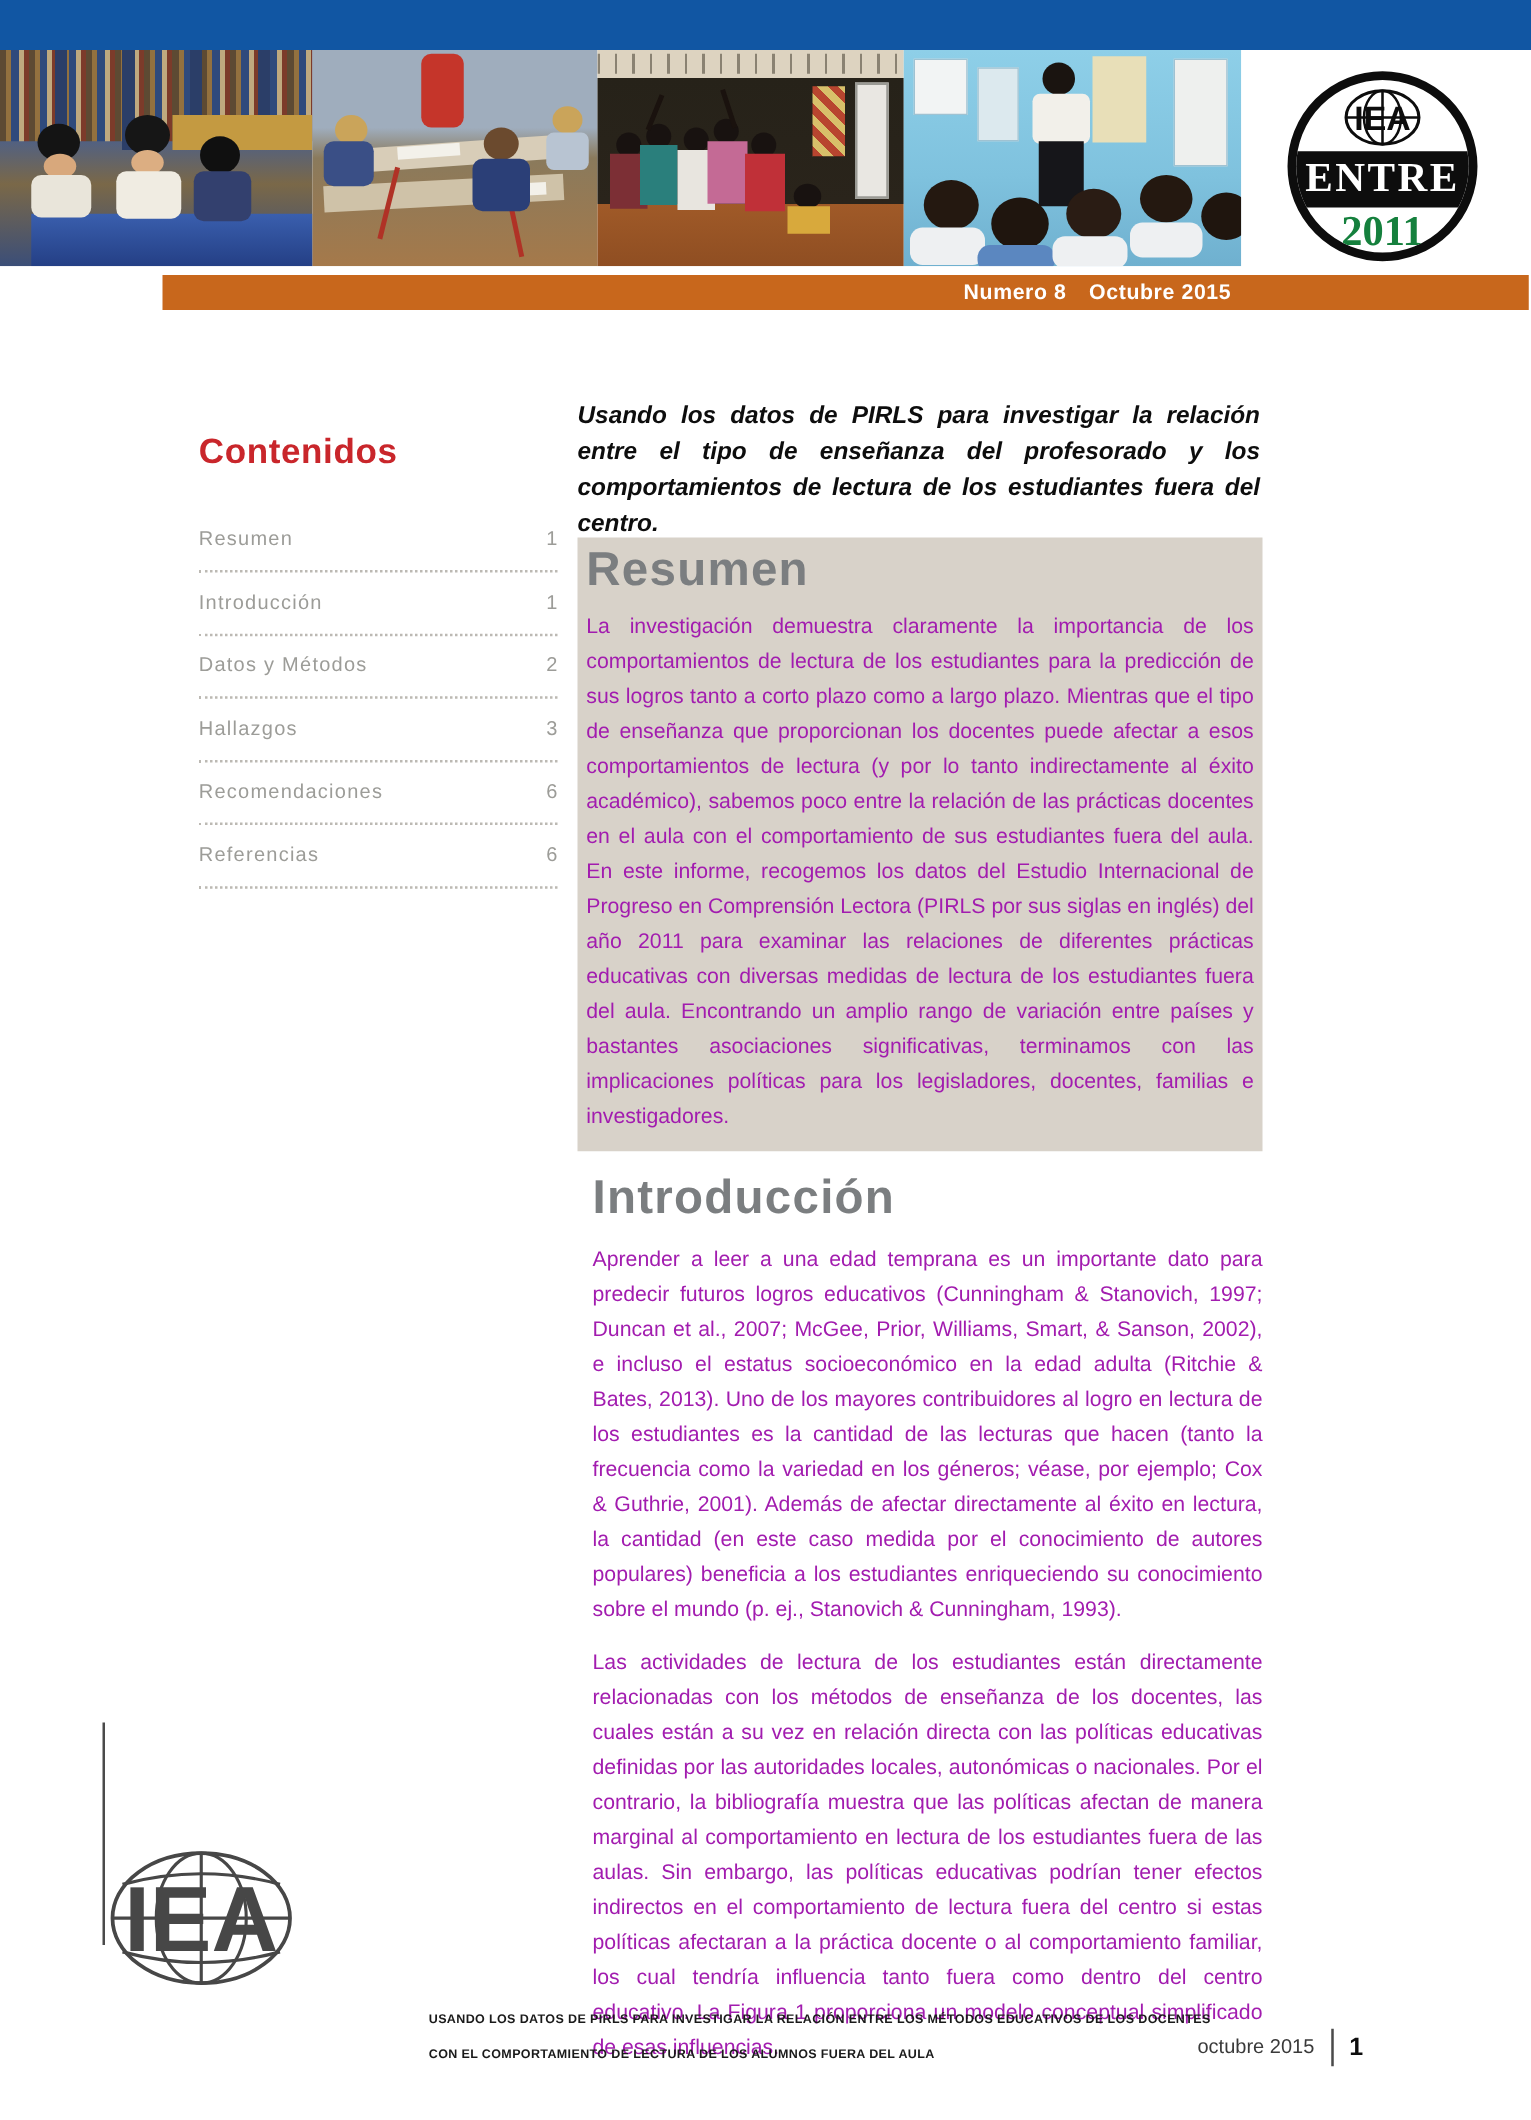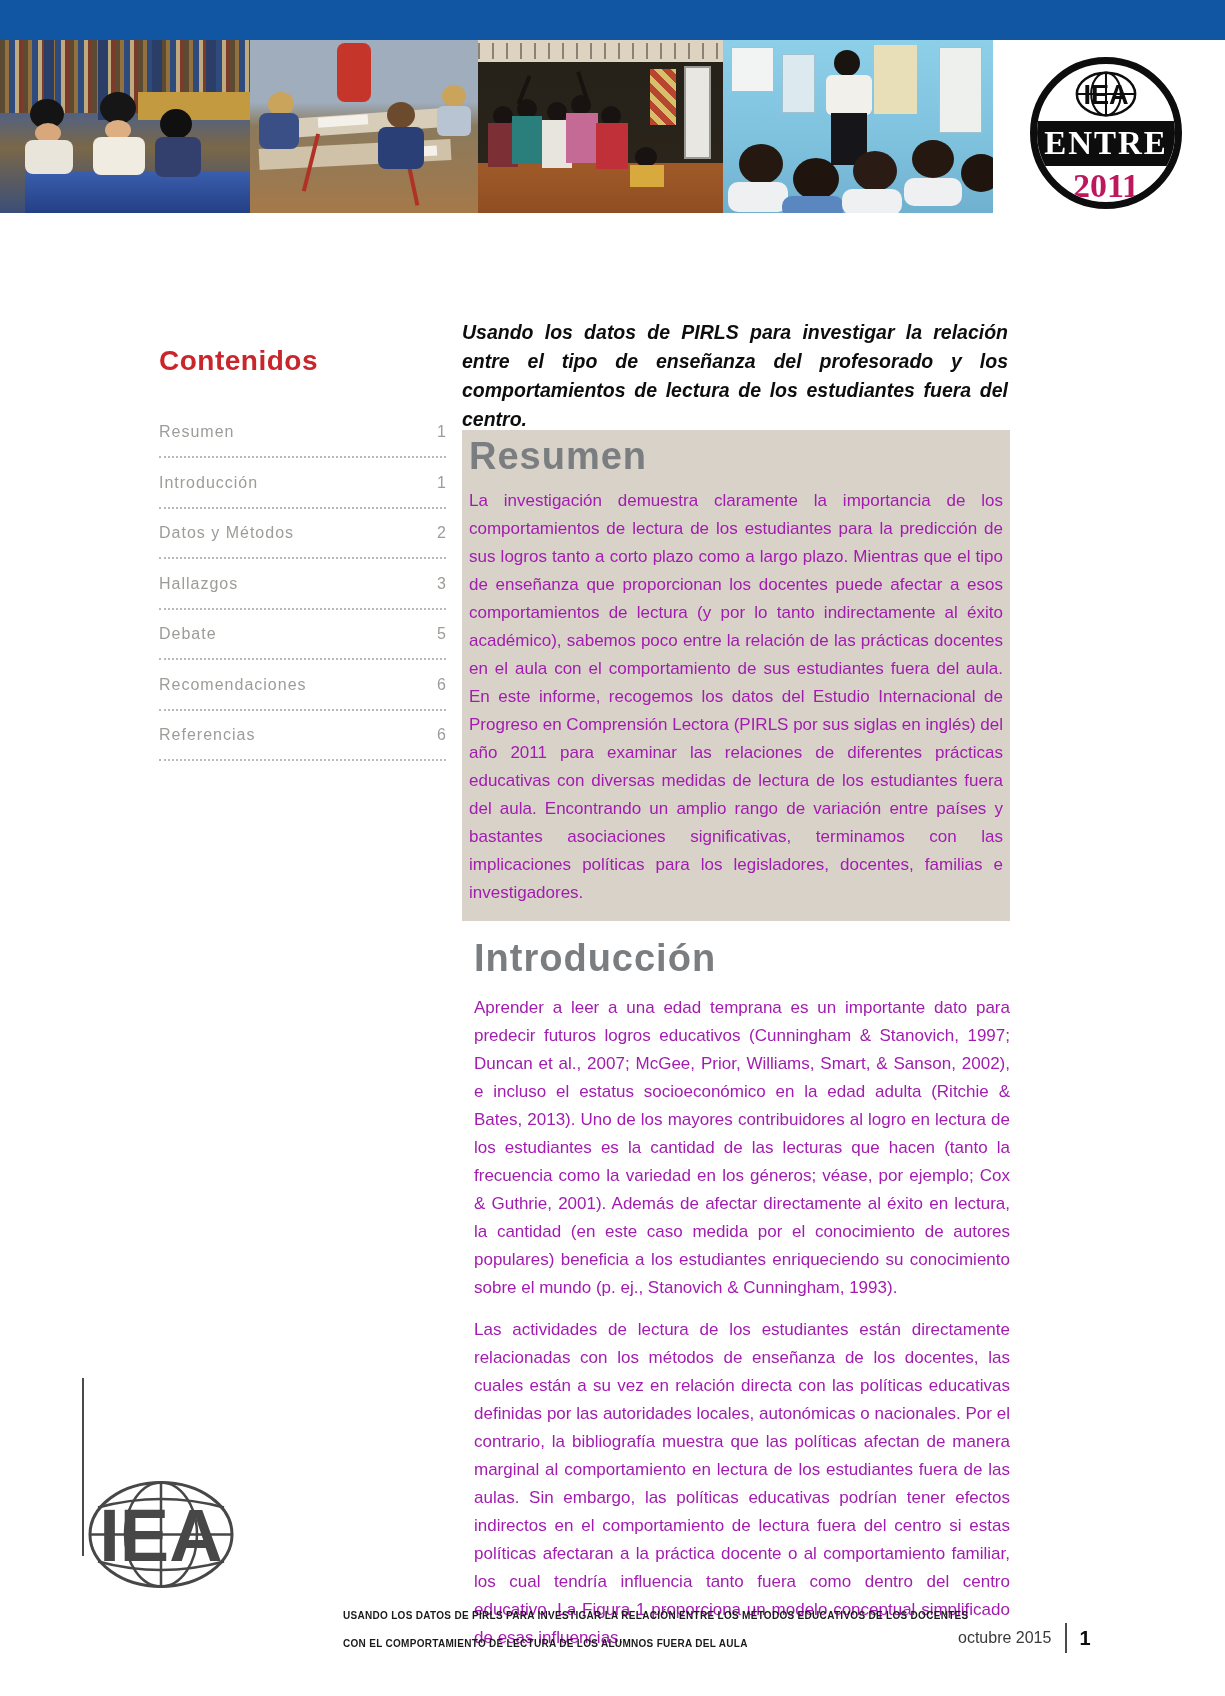--- a/index.html
+++ b/index.html
@@ -28,21 +28,21 @@
             font-weight:bold;font-style:italic;text-align:justify;color:#0d0d0d;}
 
   
   .pirls{position:absolute;left:1030px;top:57px;width:152px;height:152px;background:#fff;border:7px solid #0d0d0d;
          border-radius:50%;box-sizing:border-box;overflow:hidden;}
   .pirls .miniglobe{position:absolute;left:50%;top:7px;transform:translateX(-50%);}
   .pirls .band{position:absolute;left:-10px;right:-10px;top:57px;height:45px;background:#0d0d0d;
                display:flex;align-items:center;justify-content:center;}
   .pirls .band span{color:#fff;font-family:"Liberation Serif",serif;font-weight:bold;font-size:33px;letter-spacing:2px;}
   .pirls .year{position:absolute;left:0;right:0;top:103px;text-align:center;
-               font-family:"Liberation Serif",serif;font-weight:bold;font-size:34px;color:#be185d;}
+               font-family:"Liberation Serif",serif;font-weight:bold;font-size:34px;color:#15803d;}
 
   
   .toc{position:absolute;left:135px;top:345px;width:287px;margin-left:24px;}
   .toc-heading{color:#c9262b;font-size:28px;font-weight:bold;letter-spacing:.5px;}
   .toc-list{margin-top:46px;}
   .toc-item{position:relative;height:50.5px;}
   .toc-row{display:flex;justify-content:space-between;color:#9c9c98;font-size:16px;letter-spacing:1px;}
   .toc-row .pg{letter-spacing:0;}
   .toc-dots{position:absolute;left:0;right:0;top:33px;border-top:2px dotted #bcb9b3;}
 
@@ -151,20 +151,25 @@
         <line x1="4" y1="56" x2="146" y2="56" stroke="#0d0d0d" stroke-width="5"></line>
         <text x="75" y="80" text-anchor="middle" font-family="Liberation Sans, sans-serif" font-size="66" font-weight="bold" fill="#0d0d0d">IEA</text>
       </svg>
     </span>
     <div class="band">
       <span>ENTRE</span>
     </div>
     <div class="year">2011</div>
   </div>
 
+  <div class="orangebar">
+    <span>Numero 8</span>
+    <span class="gap"></span>
+    <span>Octubre 2015</span>
+  </div>
 
   <div class="subtitle">Usando los datos de PIRLS para investigar la relación entre el tipo de enseñanza del profesorado y los comportamientos de lectura de los estudiantes fuera del centro.</div>
 
   <div class="toc">
     <div class="toc-heading">Contenidos</div>
     <div class="toc-list">
       <div class="toc-item">
         <div class="toc-row">
             <span>Resumen</span>
             <span class="pg">1</span>
@@ -182,27 +187,20 @@
         <div class="toc-row">
             <span>Datos y Métodos</span>
             <span class="pg">2</span>
           </div>
         <div class="toc-dots"></div>
       </div>
       <div class="toc-item">
         <div class="toc-row">
             <span>Hallazgos</span>
             <span class="pg">3</span>
-          </div>
-        <div class="toc-dots"></div>
-      </div>
-      <div class="toc-item">
-        <div class="toc-row">
-            <span>Debate</span>
-            <span class="pg">5</span>
           </div>
         <div class="toc-dots"></div>
       </div>
       <div class="toc-item">
         <div class="toc-row">
             <span>Recomendaciones</span>
             <span class="pg">6</span>
           </div>
         <div class="toc-dots"></div>
       </div>

